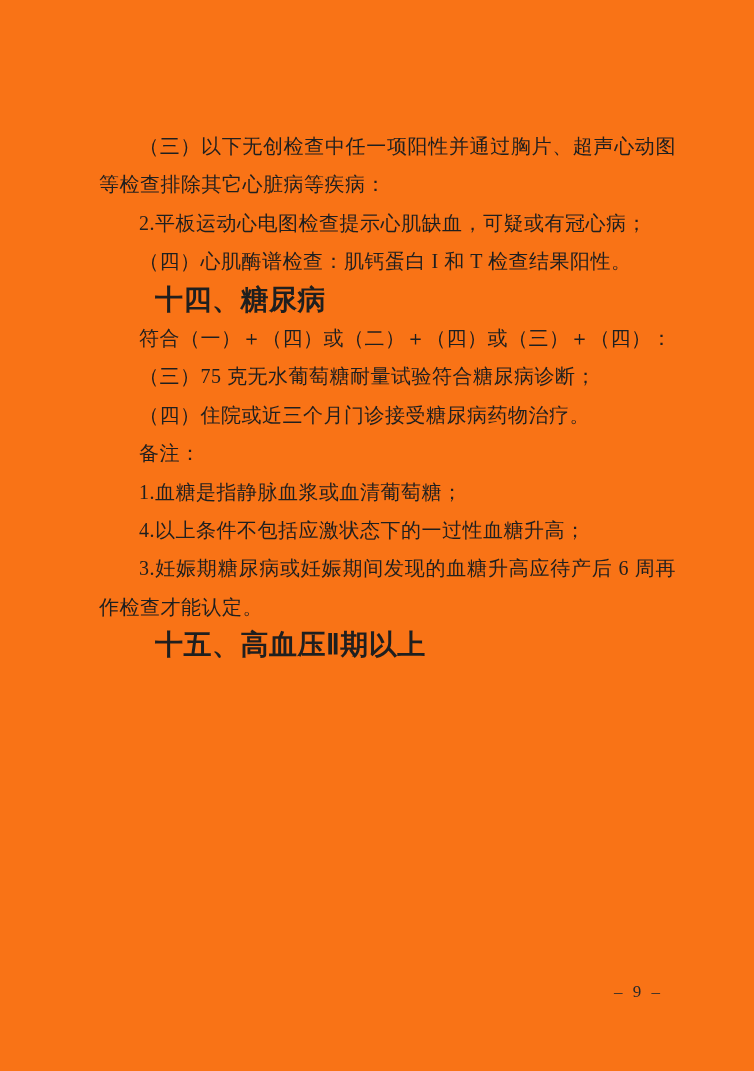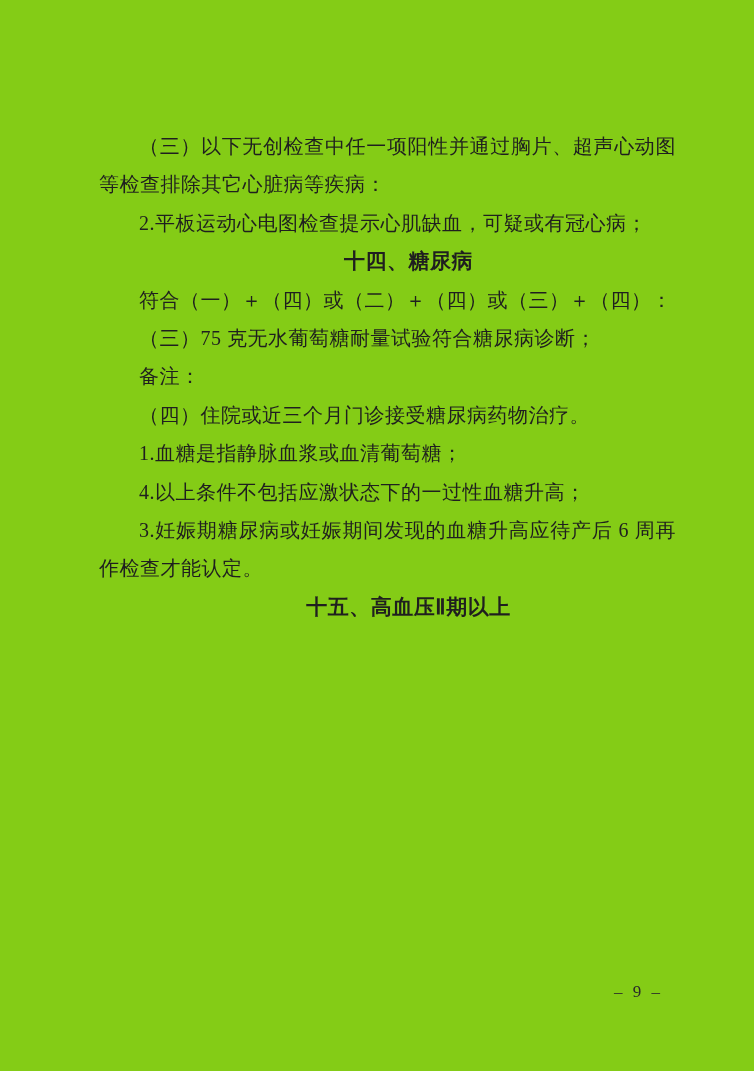--- a/index.html
+++ b/index.html
@@ -5,21 +5,21 @@
   html, body {
     margin: 0;
     padding: 0;
     background: #e8e8e8;
   }
   .page {
     position: relative;
     width: 754px;
     height: 1071px;
     margin: 0 auto;
-    background: #84cc16;
+    background: #f97316;
     overflow: hidden;
     font-family: "Liberation Serif", "DejaVu Serif", serif;
     color: #1f1f1f;
   }
   .doc {
     position: absolute;
     left: 99px;
     top: 127px;
     width: 577px;
   }
@@ -29,45 +29,46 @@
     font-size: 20px;
     line-height: 38.4px;
     text-indent: 2em;
     text-align: justify;
     letter-spacing: 0.5px;
     word-break: normal;
   }
   .doc p.heading {
     font-family: Liberation Sans, sans-serif;
     font-weight: 700;
-    font-size: 21px;
+    font-size: 28px;
     letter-spacing: 0.5px;
-    text-align: center;
+    text-align: left;
   }
   .footer {
     position: absolute;
     top: 982px;
     left: 614px;
     font-size: 17px;
     letter-spacing: 3px;
     color: #2a2a2a;
     font-family: "Liberation Serif", "DejaVu Serif", serif;
   }
 </style>
 </head>
 <body>
 
 <div class="page">
   <div class="doc">
     <p class="body">（三）以下无创检查中任一项阳性并通过胸片、超声心动图等检查排除其它心脏病等疾病：</p>
     <p class="body">2.平板运动心电图检查提示心肌缺血，可疑或有冠心病；</p>
+    <p class="body">（四）心肌酶谱检查：肌钙蛋白 I 和 T 检查结果阳性。</p>
     <p class="heading">十四、糖尿病</p>
     <p class="body">符合（一）＋（四）或（二）＋（四）或（三）＋（四）：</p>
     <p class="body">（三）75 克无水葡萄糖耐量试验符合糖尿病诊断；</p>
+    <p class="body">（四）住院或近三个月门诊接受糖尿病药物治疗。</p>
     <p class="body">备注：</p>
-    <p class="body">（四）住院或近三个月门诊接受糖尿病药物治疗。</p>
     <p class="body">1.血糖是指静脉血浆或血清葡萄糖；</p>
     <p class="body">4.以上条件不包括应激状态下的一过性血糖升高；</p>
     <p class="body">3.妊娠期糖尿病或妊娠期间发现的血糖升高应待产后 6 周再作检查才能认定。</p>
     <p class="heading">十五、高血压Ⅱ期以上</p>
   </div>
   <div class="footer">– 9 –</div>
 </div>
 
 </body></html>

